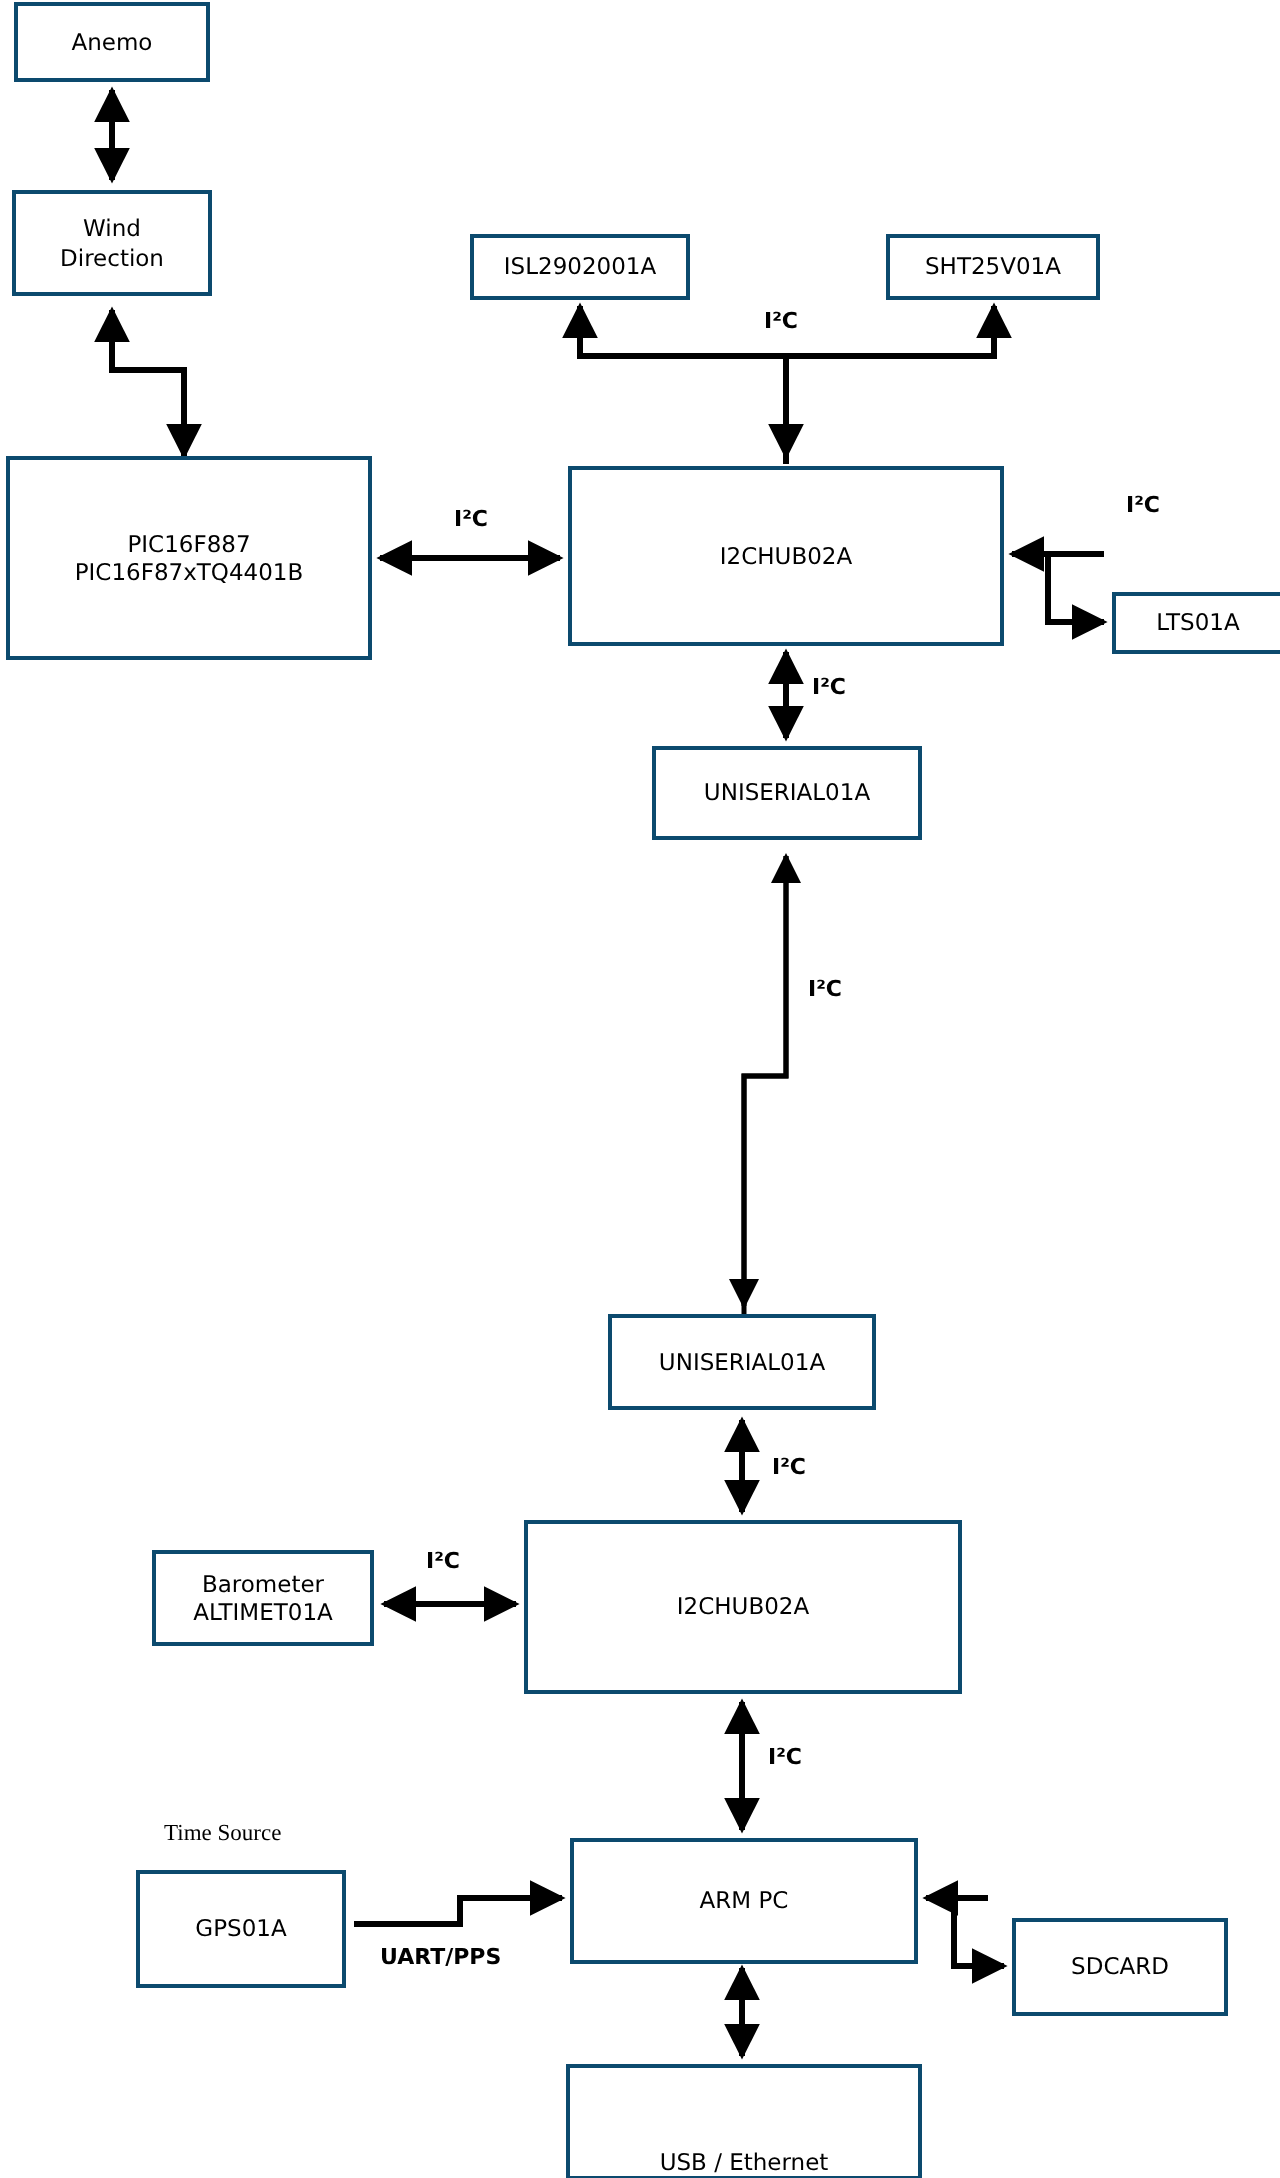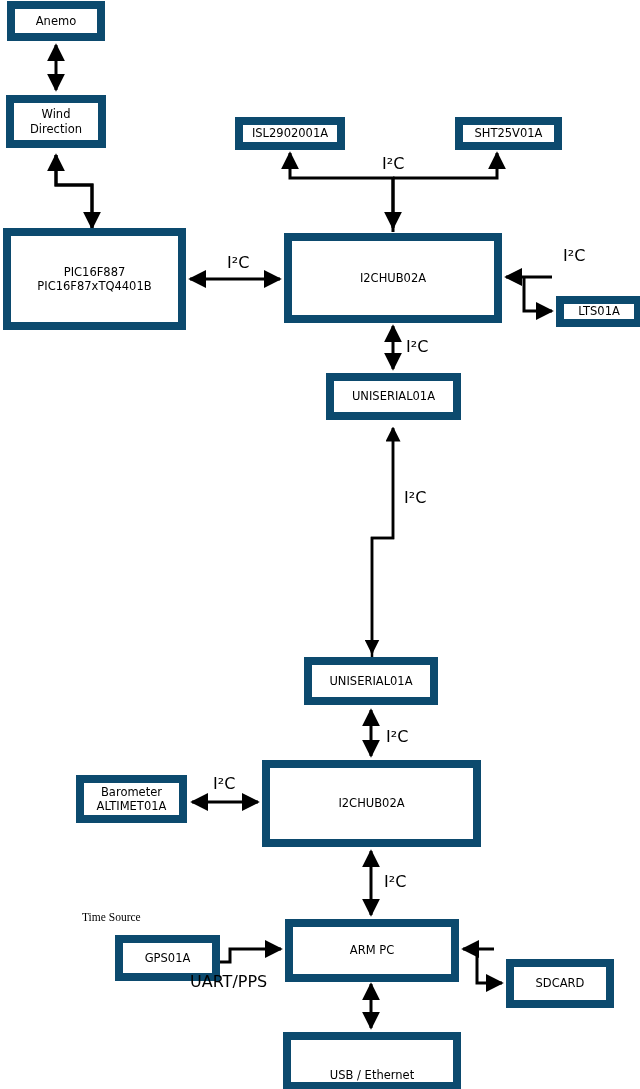--- a/index.html
+++ b/index.html
@@ -22,39 +22,40 @@
     position: absolute;
     left: 0;
     top: 0;
     width: 640px;
     height: 1089px;
     pointer-events: none;
   }
   .node {
     position: absolute;
     box-sizing: border-box;
-    border: 8px solid #0c4a6e;
+    border: 2px solid #0c4a6e;
     background: #ffffff;
     display: flex;
     align-items: center;
     justify-content: center;
     text-align: center;
     font-size: 11.5px;
     line-height: 1.25;
     color: #000000;
     white-space: pre-line;
     z-index: 2;
   }
   .edge-label {
     position: absolute;
-    font-size: 16px;
+    font-size: 11px;
     color: #000000;
     white-space: nowrap;
     z-index: 3;
     background: transparent;
+    font-weight: bold;
   }
   .free-label {
     position: absolute;
     font-size: 11.5px;
     color: #000000;
     white-space: nowrap;
     z-index: 3;
   }
 </style>
 </head>
@@ -143,21 +144,21 @@
 
   <div class="node" style="left:3px; top:228px; width:183px; height:102px;">
     <span>PIC16F887
 PIC16F87xTQ4401B</span>
   </div>
 
   <div class="node" style="left:235px; top:117px; width:110px; height:33px;">
     <span>ISL2902001A</span>
   </div>
 
-  <div class="node" style="left:443px; top:117px; width:107px; height:33px;margin-left:12px;">
+  <div class="node" style="left:443px; top:117px; width:107px; height:33px;">
     <span>SHT25V01A</span>
   </div>
 
   <div class="node" style="left:284px; top:233px; width:218px; height:90px;">
     <span>I2CHUB02A</span>
   </div>
 
   <div class="node" style="left:556px; top:296px; width:86px; height:31px;">
     <span>LTS01A</span>
   </div>
@@ -172,21 +173,21 @@
 
   <div class="node" style="left:76px; top:775px; width:111px; height:48px;">
     <span>Barometer
 ALTIMET01A</span>
   </div>
 
   <div class="node" style="left:262px; top:760px; width:219px; height:87px;">
     <span>I2CHUB02A</span>
   </div>
 
-  <div class="node" style="left:68px; top:935px; width:105px; height:46px;margin-left:47px;">
+  <div class="node" style="left:68px; top:935px; width:105px; height:59px;">
     <span>GPS01A</span>
   </div>
 
   <div class="node" style="left:285px; top:919px; width:174px; height:63px;">
     <span>ARM PC</span>
   </div>
 
   <div class="node" style="left:506px; top:959px; width:108px; height:49px;">
     <span>SDCARD</span>
   </div>

